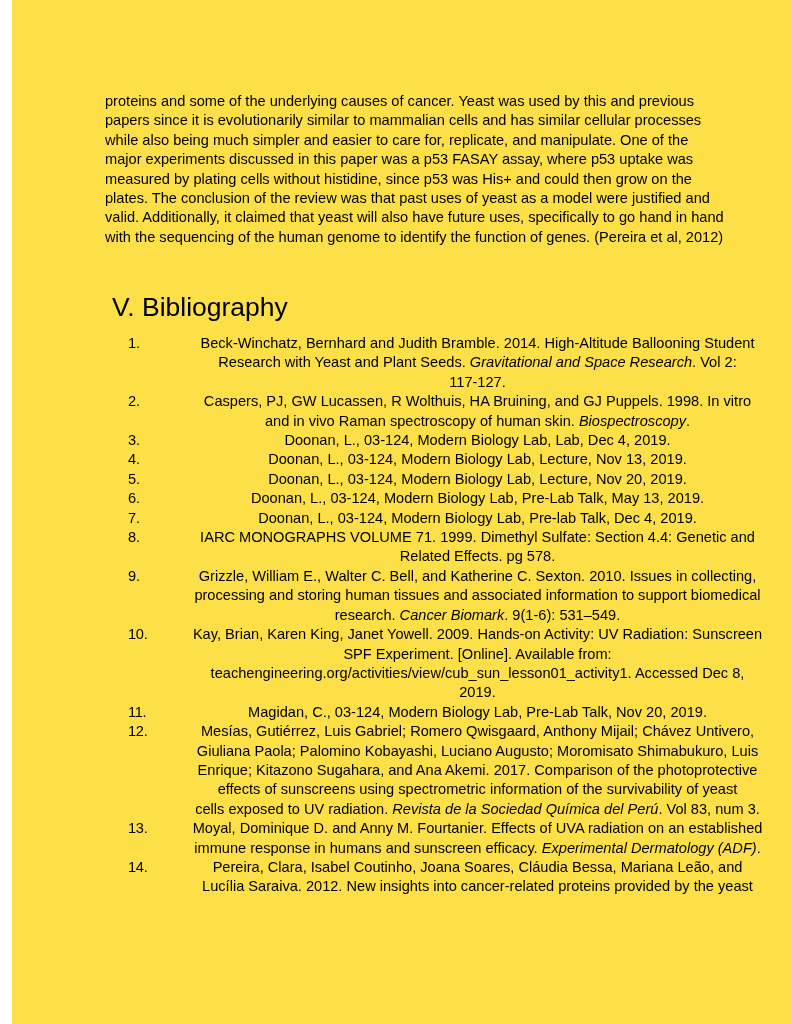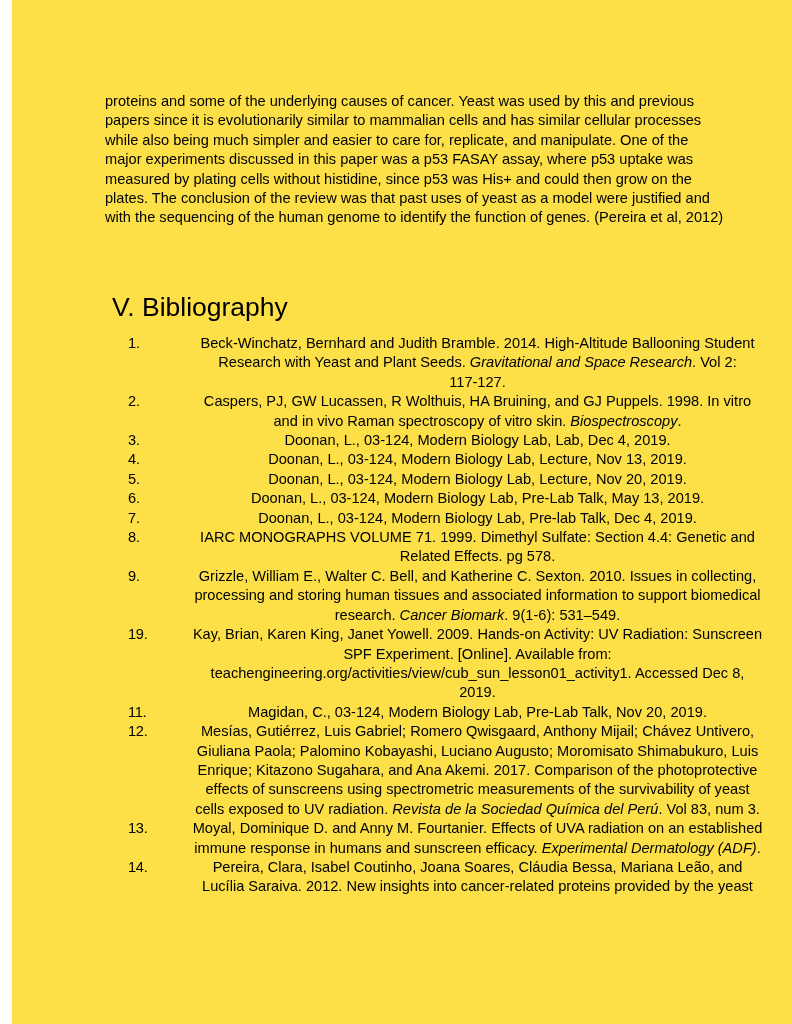--- a/index.html
+++ b/index.html
@@ -81,36 +81,37 @@
 
 <div class="page">
 
   <div class="para">
     <span class="line">proteins and some of the underlying causes of cancer. Yeast was used by this and previous</span>
     <span class="line">papers since it is evolutionarily similar to mammalian cells and has similar cellular processes</span>
     <span class="line">while also being much simpler and easier to care for, replicate, and manipulate. One of the</span>
     <span class="line">major experiments discussed in this paper was a p53 FASAY assay, where p53 uptake was</span>
     <span class="line">measured by plating cells without histidine, since p53 was His+ and could then grow on the</span>
     <span class="line">plates. The conclusion of the review was that past uses of yeast as a model were justified and</span>
+    <span class="line">valid. Additionally, it claimed that yeast will also have future uses, specifically to go hand in hand</span>
     <span class="line">with the sequencing of the human genome to identify the function of genes. (Pereira et al, 2012)</span>
   </div>
 
   <h2 class="heading">V. Bibliography</h2>
 
   <div class="bib" id="bib-list">
       <div class="entry">
         <span class="num">1.</span>
         <span class="line"><span>Beck-Winchatz, Bernhard and Judith Bramble. 2014. High-Altitude Ballooning Student</span></span>
         <span class="line"><span>Research with Yeast and Plant Seeds. </span><i>Gravitational and Space Research</i><span>. Vol 2:</span></span>
         <span class="line"><span>117-127.</span></span>
       </div>
       <div class="entry">
         <span class="num">2.</span>
         <span class="line"><span>Caspers, PJ, GW Lucassen, R Wolthuis, HA Bruining, and GJ Puppels. 1998. In vitro</span></span>
-        <span class="line"><span>and in vivo Raman spectroscopy of vitro skin. </span><i>Biospectroscopy</i><span>.</span></span>
+        <span class="line"><span>and in vivo Raman spectroscopy of human skin. </span><i>Biospectroscopy</i><span>.</span></span>
       </div>
       <div class="entry">
         <span class="num">3.</span>
         <span class="line"><span>Doonan, L., 03-124, Modern Biology Lab, Lab, Dec 4, 2019.</span></span>
       </div>
       <div class="entry">
         <span class="num">4.</span>
         <span class="line"><span>Doonan, L., 03-124, Modern Biology Lab, Lecture, Nov 13, 2019.</span></span>
       </div>
       <div class="entry">
@@ -130,36 +131,36 @@
         <span class="line"><span>IARC MONOGRAPHS VOLUME 71. 1999. Dimethyl Sulfate: Section 4.4: Genetic and</span></span>
         <span class="line"><span>Related Effects. pg 578.</span></span>
       </div>
       <div class="entry">
         <span class="num">9.</span>
         <span class="line"><span>Grizzle, William E., Walter C. Bell, and Katherine C. Sexton. 2010. Issues in collecting,</span></span>
         <span class="line"><span>processing and storing human tissues and associated information to support biomedical</span></span>
         <span class="line"><span>research. </span><i>Cancer Biomark</i><span>. 9(1-6): 531–549.</span></span>
       </div>
       <div class="entry two">
-        <span class="num">19.</span>
+        <span class="num">10.</span>
         <span class="line"><span>Kay, Brian, Karen King, Janet Yowell. 2009. Hands-on Activity: UV Radiation: Sunscreen</span></span>
         <span class="line"><span>SPF Experiment. [Online]. Available from:</span></span>
         <span class="line"><span>teachengineering.org/activities/view/cub_sun_lesson01_activity1. Accessed Dec 8,</span></span>
         <span class="line"><span>2019.</span></span>
       </div>
       <div class="entry two">
         <span class="num">11.</span>
         <span class="line"><span>Magidan, C., 03-124, Modern Biology Lab, Pre-Lab Talk, Nov 20, 2019.</span></span>
       </div>
       <div class="entry two">
         <span class="num">12.</span>
         <span class="line"><span>Mesías, Gutiérrez,  Luis Gabriel; Romero Qwisgaard, Anthony Mijail; Chávez Untivero,</span></span>
         <span class="line"><span>Giuliana Paola; Palomino Kobayashi, Luciano Augusto; Moromisato Shimabukuro, Luis</span></span>
         <span class="line"><span>Enrique; Kitazono Sugahara, and Ana Akemi. 2017. Comparison of the photoprotective</span></span>
-        <span class="line"><span>effects of sunscreens using spectrometric measurements  of the survivability of yeast</span></span>
+        <span class="line"><span>effects of sunscreens using spectrometric information  of the survivability of yeast</span></span>
         <span class="line"><span>cells exposed to UV radiation. </span><i>Revista de la Sociedad Química del Perú</i><span>. Vol 83, num 3.</span></span>
       </div>
       <div class="entry two">
         <span class="num">13.</span>
         <span class="line"><span>Moyal, Dominique D. and Anny M. Fourtanier. Effects of UVA radiation on an established</span></span>
         <span class="line"><span>immune response in humans and sunscreen efficacy. </span><i>Experimental Dermatology (ADF)</i><span>.</span></span>
       </div>
       <div class="entry two">
         <span class="num">14.</span>
         <span class="line"><span>Pereira, Clara, Isabel Coutinho, Joana Soares, Cláudia Bessa, Mariana Leão, and</span></span>

